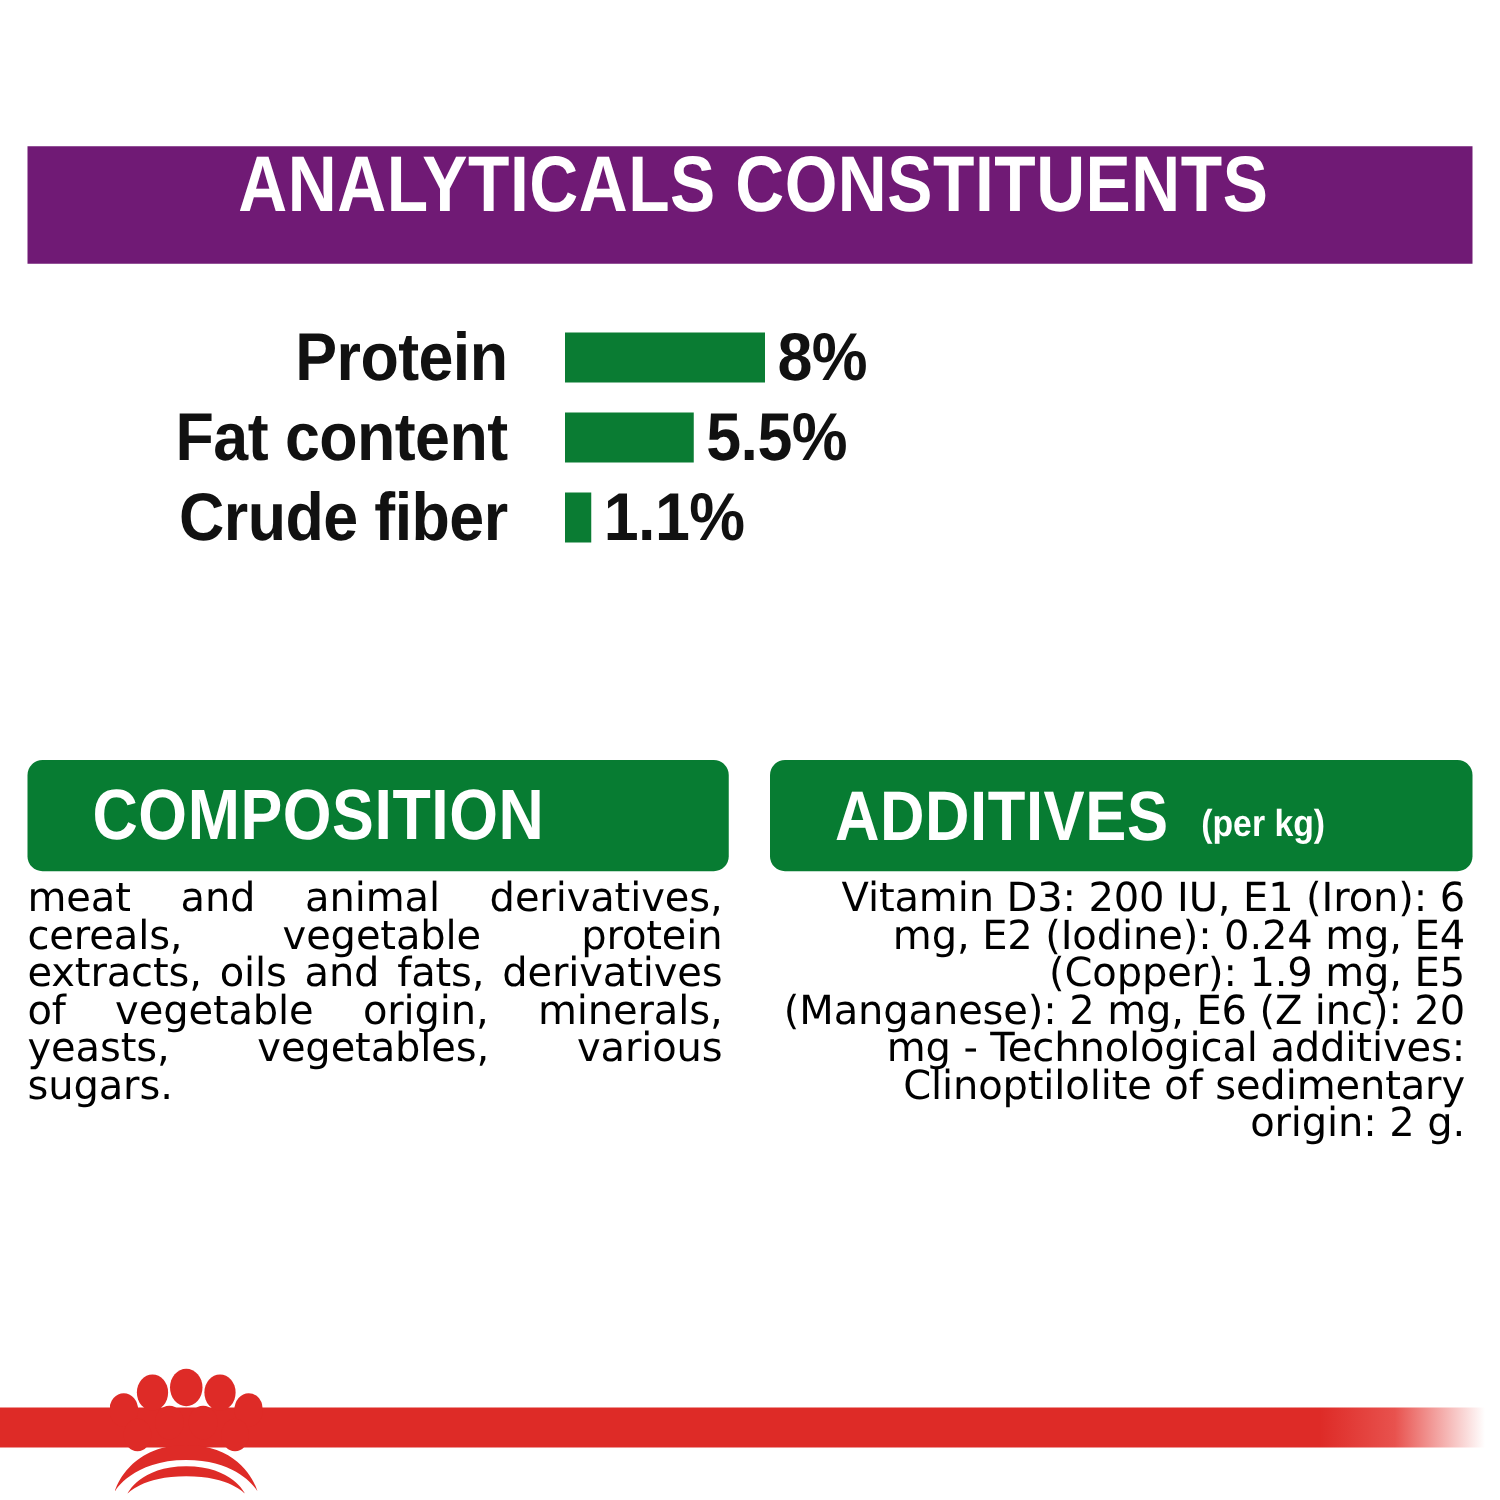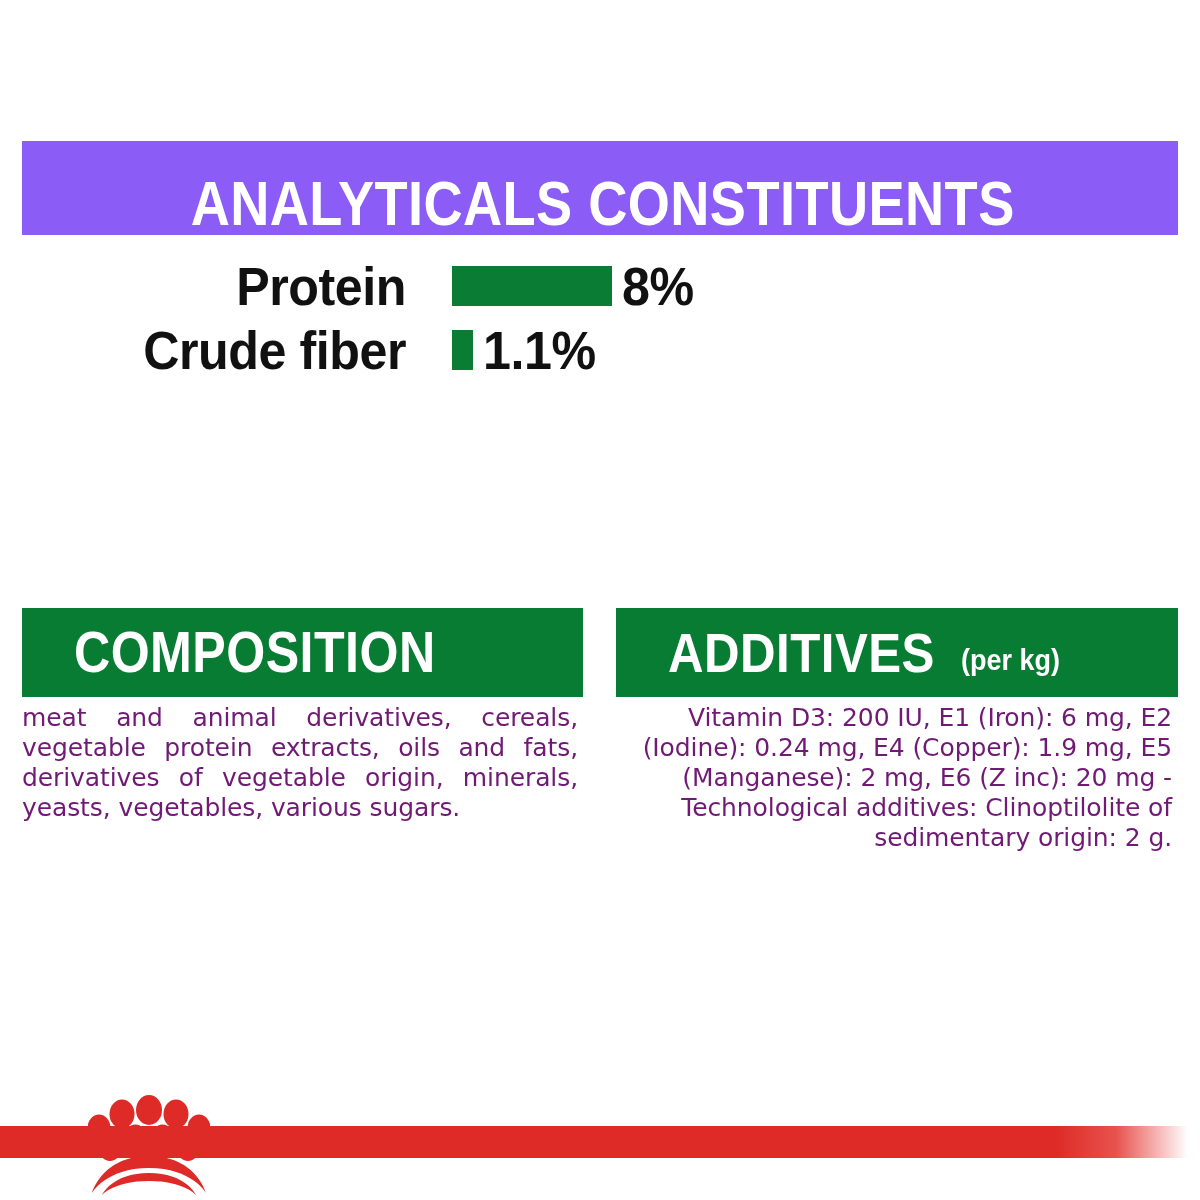--- a/index.html
+++ b/index.html
@@ -18,25 +18,24 @@
   .sheet {
     position: absolute;
     left: 0; top: 0;
     width: 1200px;
     height: 1200px;
   }
 
   
   .band {
     position: absolute;
-    background: #8b5cf6;
+    background: #701a75;
     display: flex;
-    align-items: flex-end;
+    align-items: flex-start;
     overflow: hidden;
-    margin-top: 24px;
   }
   .band-title {
     color: #ffffff;
     font-weight: 700;
     font-family: "Liberation Sans Narrow", "Liberation Sans", sans-serif;
     letter-spacing: 0.5px;
     line-height: 1;
     white-space: nowrap;
     transform: scaleX(0.84);
     transform-origin: left center;
@@ -114,20 +113,21 @@
   #additives-panel { left: 616px; width: 562px; }
 
   .panel-head {
     background: #077C32;
     height: 89px;
     display: flex;
     align-items: center;
     padding-left: 52px;
     box-sizing: border-box;
     overflow: hidden;
+    border-radius: 12px;
   }
   .panel-head-main {
     color: #ffffff;
     font-size: 57px;
     font-weight: 700;
     font-family: "Liberation Sans Narrow", "Liberation Sans", sans-serif;
     line-height: 1;
     white-space: nowrap;
     transform: scaleX(0.88);
     transform-origin: left center;
@@ -144,23 +144,23 @@
     white-space: nowrap;
     margin-left: -10px;
     margin-bottom: 2px;
     align-self: flex-end;
     padding-bottom: 20px;
     transform: scaleX(0.9);
     transform-origin: left bottom;
   }
 
   .panel-body {
-    font-size: 25px;
+    font-size: 32px;
     line-height: 30px;
-    color: #701a75;
+    color: #000000;
     font-family: "DejaVu Sans", sans-serif;
     padding-top: 6px;
     letter-spacing: -0.1px;
   }
   #composition-text {
     text-align: justify;
     text-align-last: left;
     width: 556px;
   }
   #additives-text {
@@ -201,20 +201,25 @@
   </div>
 
   <div id="nutrition-table">
 
     <div class="nutri-row">
       <div class="nutri-label">Protein</div>
       <div class="nutri-bar" id="bar-0" style="width: 160px;"></div>
       <div class="nutri-value" id="val-0" style="left: 622px;">8%</div>
     </div>
 
+    <div class="nutri-row">
+      <div class="nutri-label">Fat content</div>
+      <div class="nutri-bar" id="bar-1" style="width: 103px;"></div>
+      <div class="nutri-value" id="val-1" style="left: 565px;">5.5%</div>
+    </div>
 
     <div class="nutri-row">
       <div class="nutri-label">Crude fiber</div>
       <div class="nutri-bar" id="bar-2" style="width: 21px;"></div>
       <div class="nutri-value" id="val-2" style="left: 483px;">1.1%</div>
     </div>
 
   </div>
 
   <div class="panel" id="composition-panel">

